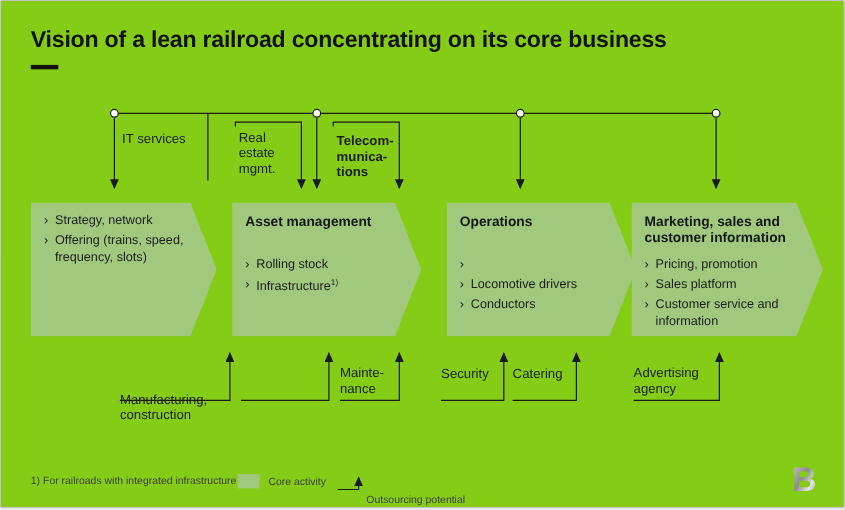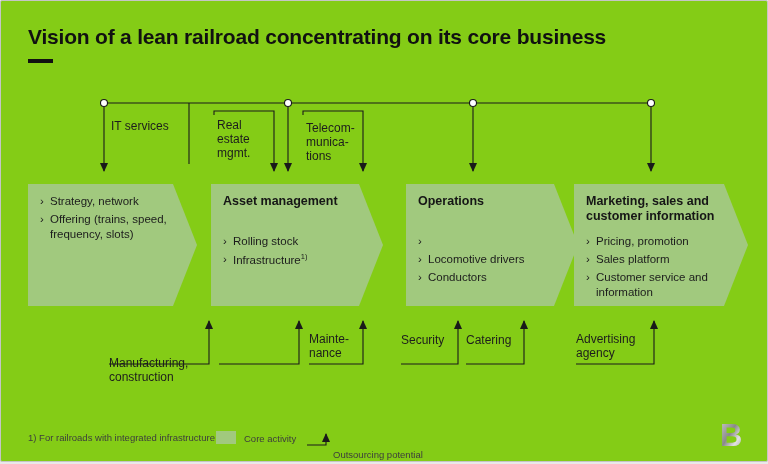--- a/index.html
+++ b/index.html
@@ -75,21 +75,21 @@
         <circle cx="472" cy="102" r="3.5"></circle>
         <circle cx="650" cy="102" r="3.5"></circle>
       </g>
     </g>
   </svg>
 
   <div class="abs srv-label" style="left:110px;top:118px;">IT services</div>
   <div class="abs srv-label" style="left:216px;top:117px;">Real
 estate
 mgmt.</div>
-  <div class="abs srv-label" style="left:305px;top:120px;">Telecom-
+  <div class="abs srv-label" style="left:305px;top:120px;font-weight:bold;">Telecom-
 munica-
 tions</div>
 
   <div class="abs chev" style="left:27px;width:169px;">
     <div class="bullets">
       <div class="bullet">
         <span class="bm">›</span>
         <span>Strategy, network</span>
       </div>
       <div class="bullet">

